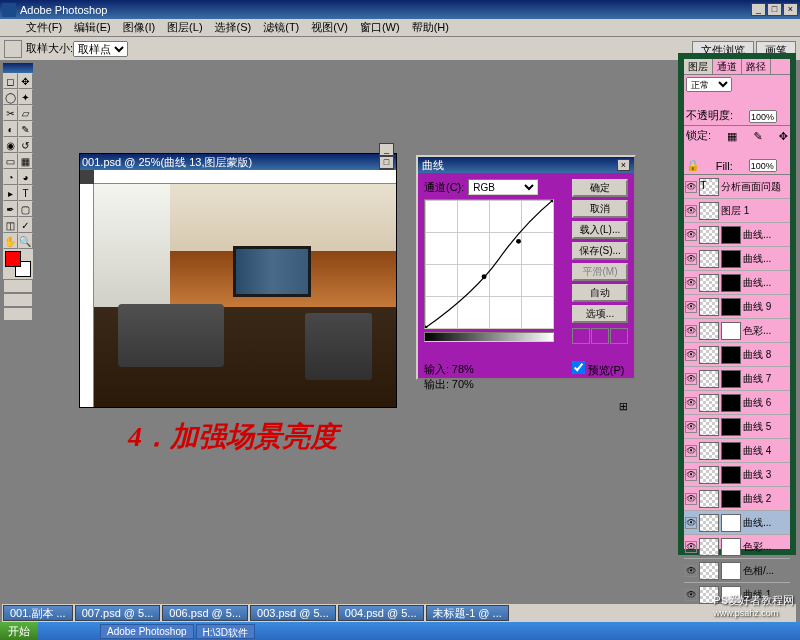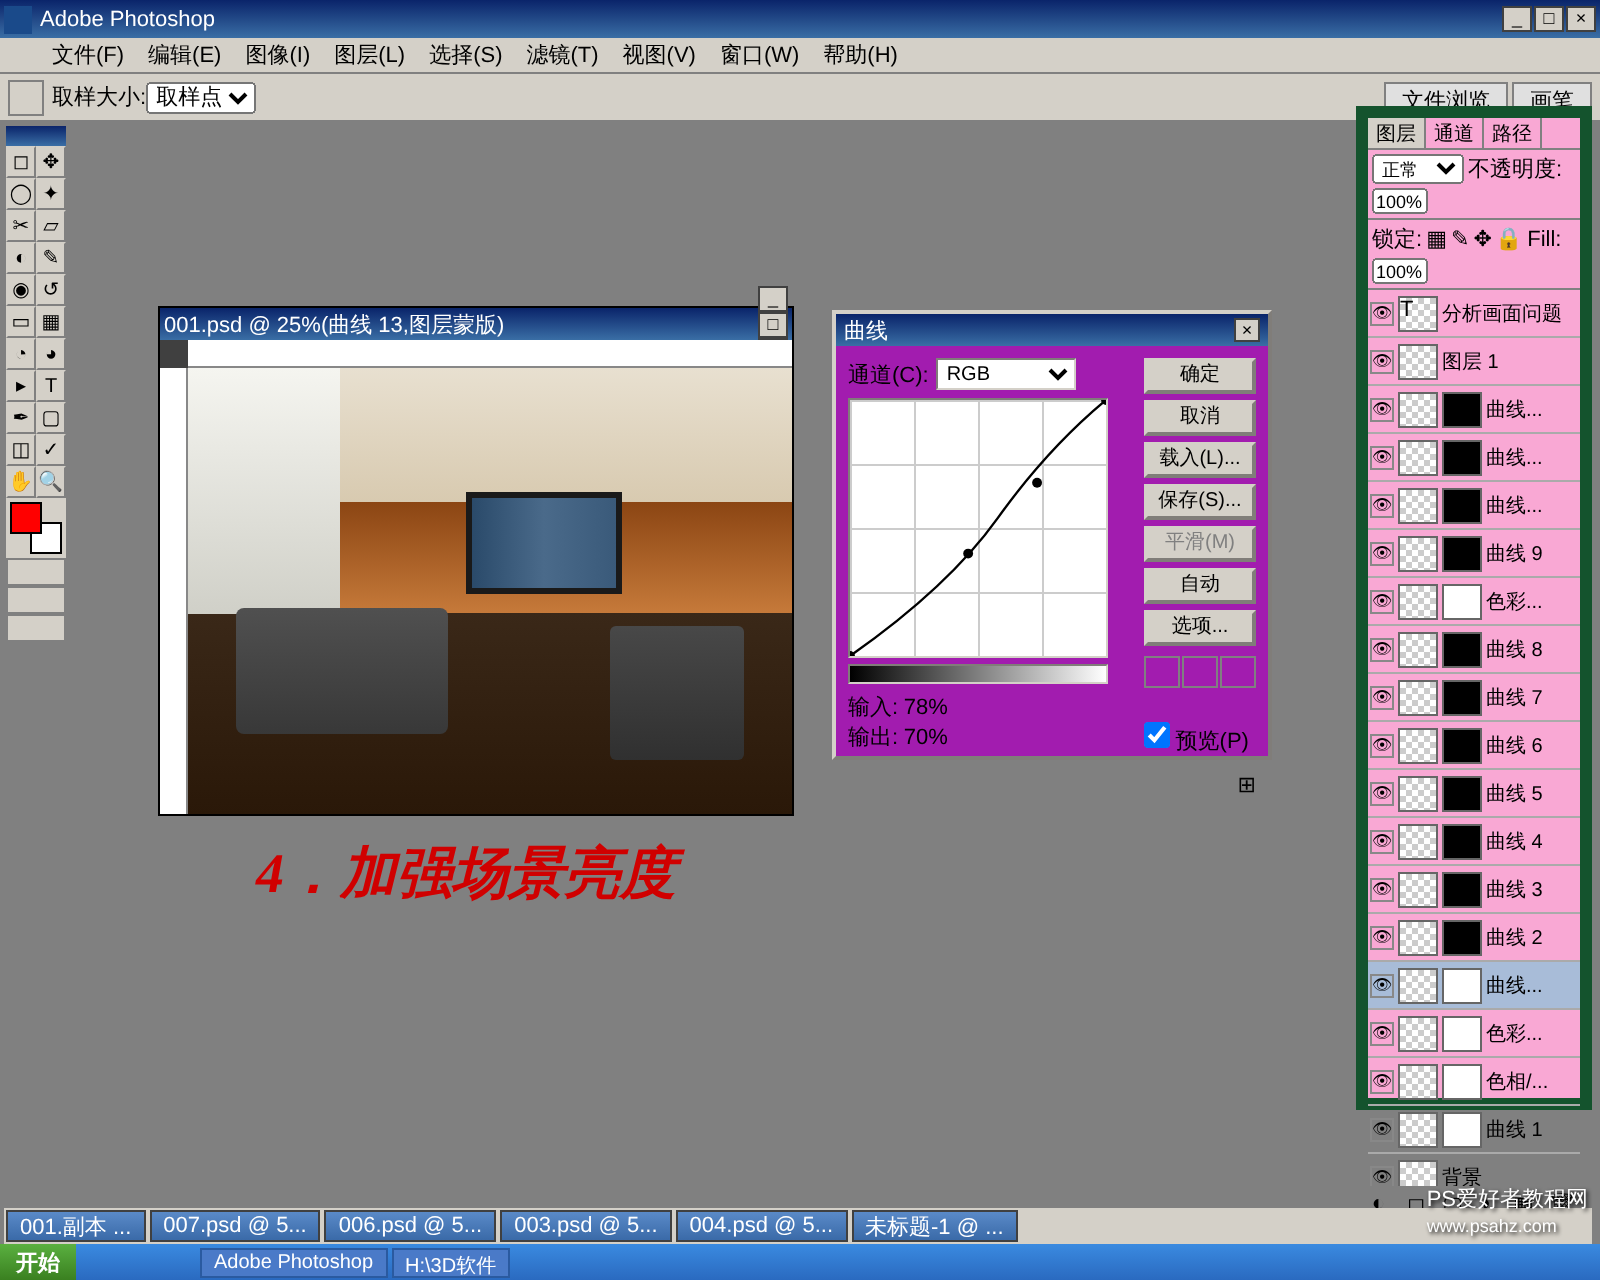--- a/index.html
+++ b/index.html
@@ -36,48 +36,48 @@
 .dialog .dt{background:linear-gradient(#0a246a,#3a6ea5);color:#fff;height:16px;display:flex;align-items:center;padding:0 4px}
 .dialog .dt .x{margin-left:auto;width:13px;height:12px;background:#d4d0c8;border:1px solid #404040;color:#000;text-align:center;line-height:10px;font-size:9px}
 .dialog .body{padding:6px;display:flex;gap:6px}
 .dialog .left{flex:1}
 .dialog .row{display:flex;align-items:center;gap:4px;margin-bottom:4px}
 .dialog select{width:70px;height:16px;background:#fff;border:1px inset #d4d0c8;font-size:10px}
 .dialog .curve{width:130px;height:130px;background:#fff;border:1px inset #d4d0c8;position:relative}
 .dialog .grid{position:absolute;inset:0;background-image:linear-gradient(#ccc 1px,transparent 1px),linear-gradient(90deg,#ccc 1px,transparent 1px);background-size:32px 32px}
 .dialog .curveline{position:absolute;inset:0}
 .dialog .grad{height:10px;margin-top:3px;background:linear-gradient(90deg,#000,#fff);border:1px inset #d4d0c8;width:130px}
-.dialog .io{margin-top:4px;font-size:10px}
+.dialog .io{margin-top:20px;font-size:10px}
 .dialog .btns{display:flex;flex-direction:column;gap:3px;width:56px}
 .dialog .btn{height:18px;background:#d4d0c8;border:2px outset #d4d0c8;font-size:10px;text-align:center;line-height:14px}
 .dialog .btn.dis{color:#808080}
 .dialog .ft{padding:0 6px 4px;display:flex;align-items:center;gap:4px}
 .dialog .tool2{width:18px;height:16px;border:1px solid #808080}
 .layers{position:absolute;right:4px;top:53px;width:118px;height:502px;background:#f9a8d4;border:6px solid #14532d}
 .layers .tabs{display:flex;height:16px;border-bottom:1px solid #808080}
 .layers .tabs span{padding:1px 4px;font-size:10px;border-right:1px solid #808080}
 .layers .tabs span.act{background:#d4d0c8}
-.layers .ctrl{padding:2px;display:flex;gap:2px;align-items:center;flex-wrap:wrap;font-size:9px;border-bottom:1px solid #808080}
+.layers .ctrl{padding:2px;display:flex;gap:16px;align-items:flex-end;flex-wrap:wrap;font-size:9px;border-bottom:1px solid #808080}
 .layers .ctrl select{width:46px;height:15px;font-size:9px}
 .layers .ctrl input{width:28px;height:13px;font-size:9px}
 .layers .list{overflow-y:auto;height:448px}
 .layer{display:flex;align-items:center;height:24px;border-bottom:1px solid #aaa;padding:1px}
 .layer.sel{background:#a8bcd8}
 .layer .eye{width:12px;height:12px;border:1px solid #888;margin-right:2px;font-size:8px;text-align:center}
 .layer .thumb{width:20px;height:18px;background:#fff;border:1px solid #666;margin-right:2px;background-image:linear-gradient(45deg,#ccc 25%,transparent 25%,transparent 75%,#ccc 75%),linear-gradient(45deg,#ccc 25%,transparent 25%,transparent 75%,#ccc 75%);background-size:6px 6px;background-position:0 0,3px 3px}
 .layer .mask{width:20px;height:18px;border:1px solid #666;margin-right:2px;background:#fff}
 .layer .mask.blk{background:#000}
 .layer .nm{font-size:10px;flex:1;overflow:hidden}
 .layers .bot{height:18px;border-top:1px solid #808080;display:flex;align-items:center;justify-content:space-around}
 .layers .bot span{width:14px;height:14px;display:inline-block}
 .annotation{position:absolute;left:128px;top:418px;color:#d00000;font-size:28px;font-weight:bold;font-family:"SimHei","黑体";font-style:italic}
 .doctabs{position:absolute;left:2px;bottom:18px;right:4px;height:18px;background:#d4d0c8;display:flex;gap:2px;padding:1px}
 .doctabs .dtab{background:linear-gradient(#5a8ac8,#3a6aa8);color:#fff;padding:1px 6px;font-size:11px;display:flex;align-items:center;border:1px solid #404040}
 .taskbar{position:absolute;left:0;bottom:0;right:0;height:18px;background:linear-gradient(#3a8ae0,#2a6ac0);display:flex;align-items:center}
-.taskbar .start{background:linear-gradient(#5ab040,#3a8020);color:#fff;padding:1px 8px;height:100%;display:flex;align-items:center;font-weight:bold}
+.taskbar .start{background:linear-gradient(#5ab040,#3a8020);color:#fff;padding:1px 8px;height:100%;display:flex;align-items:center;font-weight:normal}
 .taskbar .tbtn{background:#4a7ac8;color:#fff;padding:1px 6px;margin-left:2px;height:15px;font-size:10px;border:1px solid #2a5aa0}
 .watermark{position:absolute;right:6px;bottom:22px;color:#fff;font-size:14px;font-family:"SimHei";text-shadow:1px 1px 2px #000}
 .watermark small{font-size:9px;display:block}
 .eyedrop{width:18px;height:18px;border:1px solid #808080;margin-right:4px}
 </style>
 </head>
 <body>
 
 <div class="titlebar">
   <div class="icon"></div>

